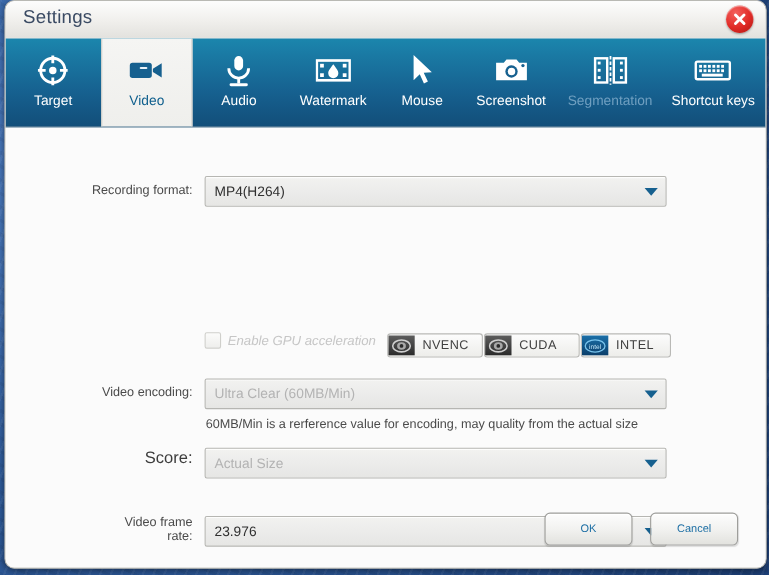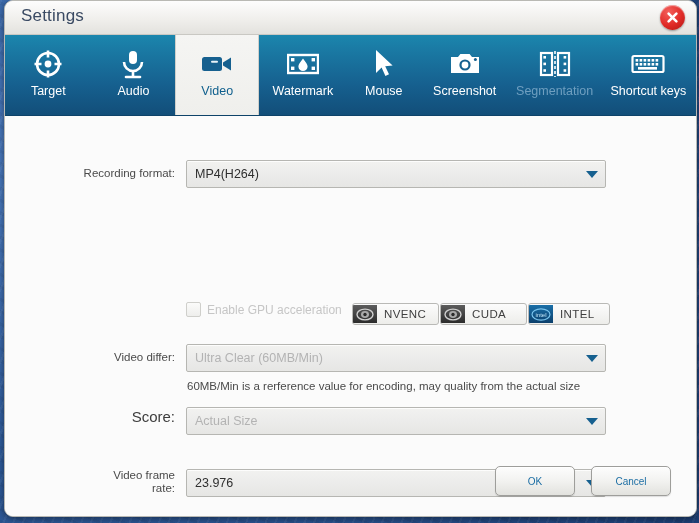--- a/index.html
+++ b/index.html
@@ -100,21 +100,21 @@
   .combo .arrow{
     width:26px;display:flex;align-items:center;justify-content:center;
   }
   .combo .arrow i{
     display:block;width:0;height:0;
     border-left:6px solid transparent;border-right:6px solid transparent;
     border-top:7px solid #16608f;
   }
 
   
-  #gpu-row{position:absolute;left:181px;top:186px;display:flex;align-items:center;}
+  #gpu-row{position:absolute;left:181px;top:186px;display:flex;align-items:center;font-style:italic;}
   #gpu-cb{
     width:13px;height:13px;border:1px solid #cfcfcb;border-radius:2px;
     background:linear-gradient(to bottom,#fbfbfa,#eeeeec);
   }
   #gpu-lbl{margin-left:6px;font-size:12px;color:#c6c6c6;}
 
   
   .badge{
     position:absolute;height:20px;display:flex;align-items:center;
     border:1px solid #b9b9b6;border-radius:3px;overflow:hidden;
@@ -171,41 +171,41 @@
       <span class="ico">
         <svg width="30" height="30" viewBox="0 0 30 30">
           <circle cx="15" cy="15" r="11" fill="none" stroke="#fff" stroke-width="2.6"></circle>
           <circle cx="15" cy="15" r="3.4" fill="#fff"></circle>
           <path d="M15 1.5v7 M15 21.5v7 M1.5 15h7 M21.5 15h7" stroke="#fff" stroke-width="2.6" stroke-linecap="butt"></path>
         </svg>
       </span>
       <span class="lbl">Target</span>
     </div>
 
+    <div class="tab active" style="width:88px">
+      <span class="ico">
+        <svg width="34" height="26" viewBox="0 0 34 26">
+          <rect x="2" y="6" width="20" height="14" rx="2.5" fill="#16608f"></rect>
+          <path d="M23 11.5 L31 6.5 L31 19.5 L23 14.5 Z" fill="#16608f"></path>
+          <rect x="11" y="9.8" width="7" height="2" rx="1" fill="#e9f2f8"></rect>
+        </svg>
+      </span>
+      <span class="lbl">Video</span>
+    </div>
+
     <div class="tab" style="width:88px">
       <span class="ico">
         <svg width="28" height="30" viewBox="0 0 28 30">
           <rect x="10" y="2" width="8" height="13" rx="4" fill="#fff"></rect>
           <path d="M5 13 a9 9 0 0 0 18 0" fill="none" stroke="#fff" stroke-width="2.6"></path>
           <path d="M14 22 v5" stroke="#fff" stroke-width="2.6"></path>
           <path d="M7 28 h14" stroke="#fff" stroke-width="2.6" stroke-linecap="round"></path>
         </svg>
       </span>
       <span class="lbl">Audio</span>
-    </div>
-
-    <div class="tab active" style="width:88px">
-      <span class="ico">
-        <svg width="34" height="26" viewBox="0 0 34 26">
-          <rect x="2" y="6" width="20" height="14" rx="2.5" fill="#16608f"></rect>
-          <path d="M23 11.5 L31 6.5 L31 19.5 L23 14.5 Z" fill="#16608f"></path>
-          <rect x="11" y="9.8" width="7" height="2" rx="1" fill="#e9f2f8"></rect>
-        </svg>
-      </span>
-      <span class="lbl">Video</span>
     </div>
 
     <div class="tab" style="width:92px">
       <span class="ico">
         <svg width="32" height="26" viewBox="0 0 32 26">
           <rect x="1" y="4" width="30" height="18" fill="none" stroke="#fff" stroke-width="2.4"></rect>
           <rect x="4" y="7" width="3.4" height="3.4" fill="#fff"></rect>
           <rect x="4" y="15.6" width="3.4" height="3.4" fill="#fff"></rect>
           <rect x="24.6" y="7" width="3.4" height="3.4" fill="#fff"></rect>
           <rect x="24.6" y="15.6" width="3.4" height="3.4" fill="#fff"></rect>
@@ -318,21 +318,21 @@
     <div class="badge" style="left:523px;top:187px;width:80px">
       <span class="logo intel">
         <svg width="20" height="13" viewBox="0 0 20 13">
           <ellipse cx="10" cy="6.5" rx="9" ry="5.6" fill="none" stroke="#79c3ec" stroke-width="1.2"></ellipse>
           <text x="10" y="9.2" font-size="6" fill="#bfe4f7" text-anchor="middle" font-family="Liberation Sans, sans-serif">intel</text>
         </svg>
       </span>
       <span class="bname">INTEL</span>
     </div>
 
-    <div class="lbl-r" style="left:40px;top:235px;width:130px">Video differ:</div>
+    <div class="lbl-r" style="left:40px;top:235px;width:130px">Video encoding:</div>
     <div class="combo disabled" style="left:181px;top:228px;width:418px">
       <span class="val">Ultra Clear (60MB/Min)</span>
       <span class="arrow">
           <i></i>
         </span>
     </div>
 
     <div id="hint">60MB/Min is a rerference value for encoding, may quality from the actual size</div>
 
     <div class="lbl-r lbl-big" style="left:40px;top:292px;width:130px">Score:</div>

